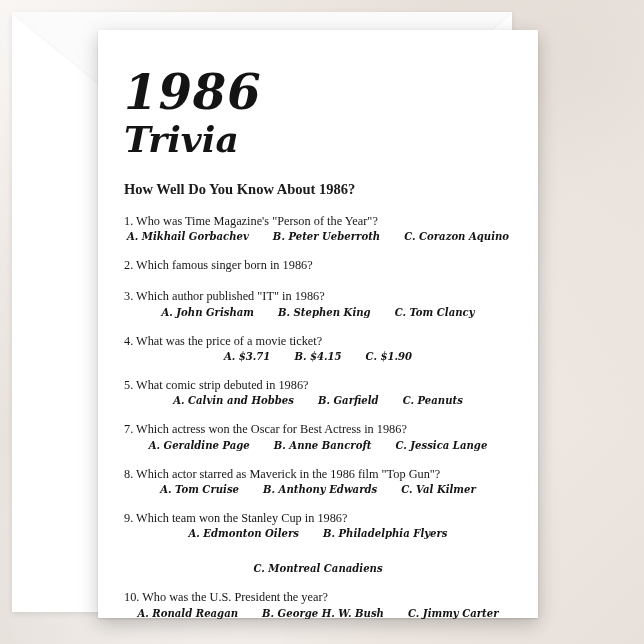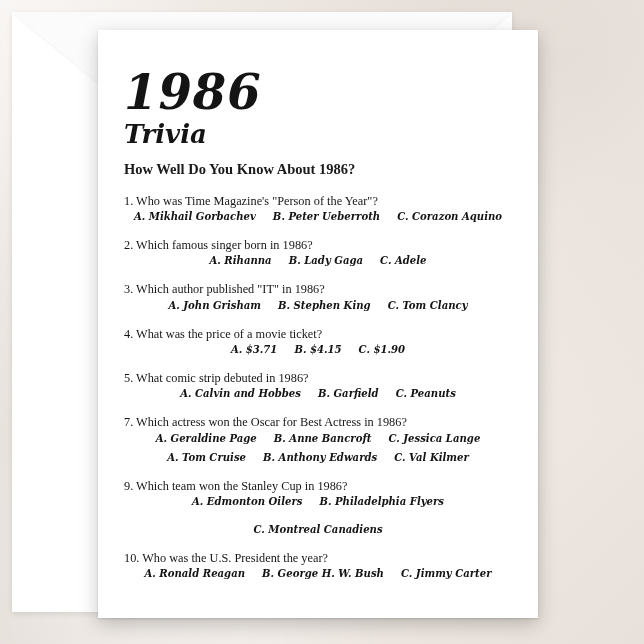--- a/index.html
+++ b/index.html
@@ -74,24 +74,24 @@
     font-size: 48px;
     letter-spacing: 1px;
     color: #141414;
     line-height: 1.0;
     margin: 0 0 4px 0;
   }
   .title-trivia {
     font-family: "DejaVu Serif", serif;
     font-weight: bold;
     font-style: italic;
-    font-size: 26px;
+    font-size: 36px;
     color: #141414;
     line-height: 1.1;
-    margin: 0 0 12px 0;
+    margin: 0 0 21px 0;
   }
   .subtitle {
     font-family: "Liberation Serif", serif;
     font-weight: bold;
     font-size: 14.5px;
     color: #1a1a1a;
     margin: 0 0 10px 0;
   }
   .q-block {
     margin-bottom: 8px;
@@ -99,21 +99,21 @@
   .q-text {
     font-family: "Liberation Serif", serif;
     font-size: 12.3px;
     color: #161616;
     line-height: 1.25;
     margin: 16px 0 2px 0;
   }
   .answers {
     display: flex;
     justify-content: center;
-    gap: 17px;
+    gap: 24px;
     flex-wrap: wrap;
   }
   .ans {
     font-family: "DejaVu Serif", serif;
     font-style: italic;
     font-weight: bold;
     font-size: 10.1px;
     color: #141414;
     white-space: nowrap;
   }
@@ -138,25 +138,20 @@
         <div class="q-text">1. Who was Time Magazine's "Person of the Year"?</div>
         <div class="answers">
           <span class="ans">A. Mikhail Gorbachev</span>
           <span class="ans">B. Peter Ueberroth</span>
           <span class="ans">C. Corazon Aquino</span>
         </div>
       </div>
 
       <div class="q-block">
         <div class="q-text">2. Which famous singer born in 1986?</div>
-        <div class="answers">
-          <span class="ans">A. Rihanna</span>
-          <span class="ans">B. Lady Gaga</span>
-          <span class="ans">C. Adele</span>
-        </div>
       </div>
 
       <div class="q-block">
         <div class="q-text">3. Which author published "IT" in 1986?</div>
         <div class="answers">
           <span class="ans">A. John Grisham</span>
           <span class="ans">B. Stephen King</span>
           <span class="ans">C. Tom Clancy</span>
         </div>
       </div>
@@ -183,20 +178,21 @@
       <div class="q-block">
         <div class="q-text">7. Which actress won the Oscar for Best Actress in 1986?</div>
         <div class="answers">
           <span class="ans">A. Geraldine Page</span>
           <span class="ans">B. Anne Bancroft</span>
           <span class="ans">C. Jessica Lange</span>
         </div>
       </div>
 
       <div class="q-block">
+        <div class="q-text">8. Which actor starred as Maverick in the 1986 film "Top Gun"?</div>
         <div class="answers">
           <span class="ans">A. Tom Cruise</span>
           <span class="ans">B. Anthony Edwards</span>
           <span class="ans">C. Val Kilmer</span>
         </div>
       </div>
 
       <div class="q-block">
         <div class="q-text">9. Which team won the Stanley Cup in 1986?</div>
         <div class="answers">

